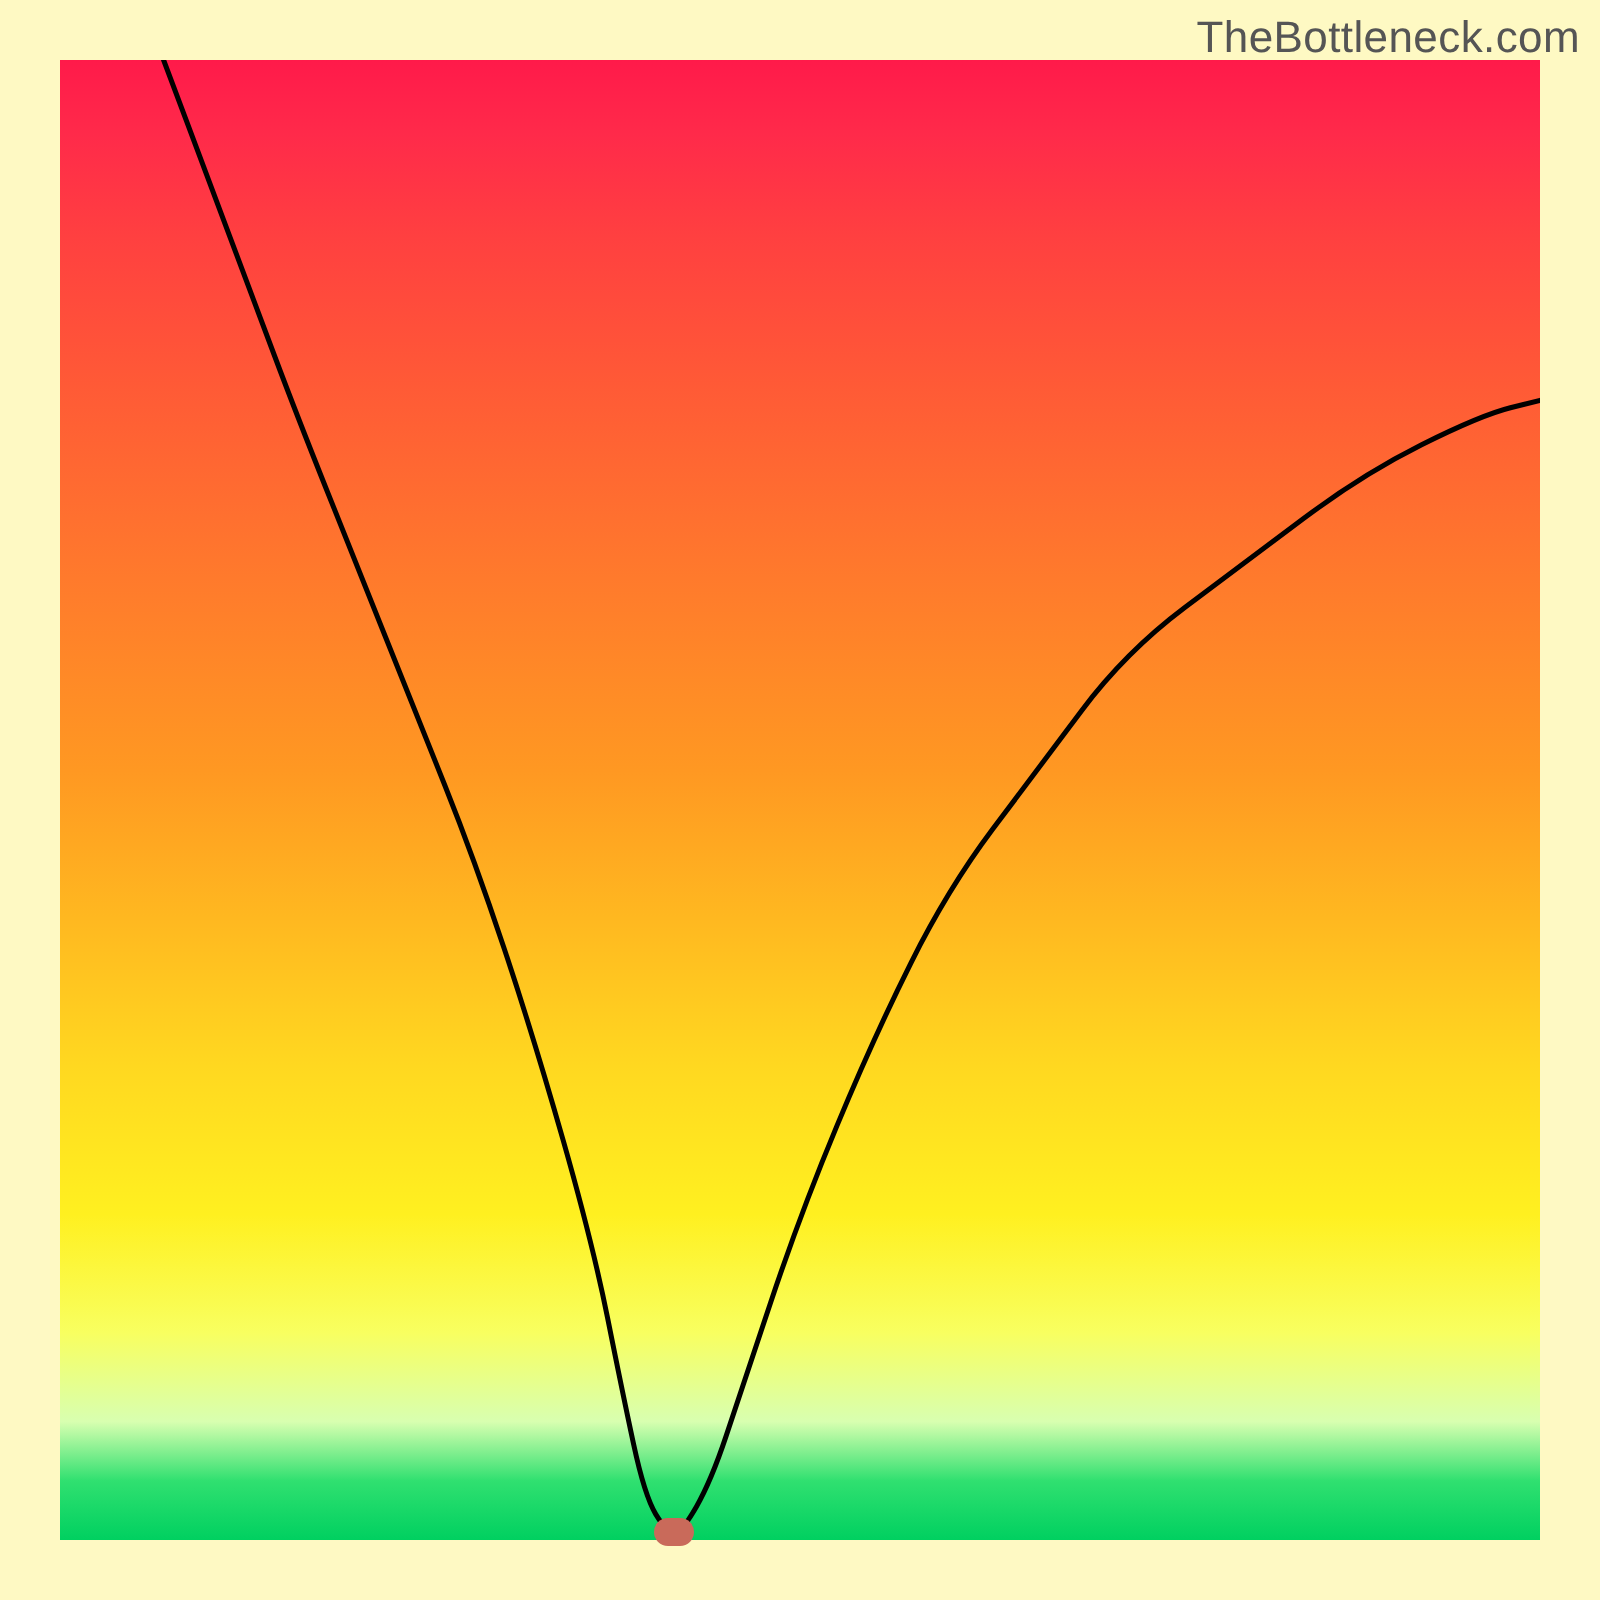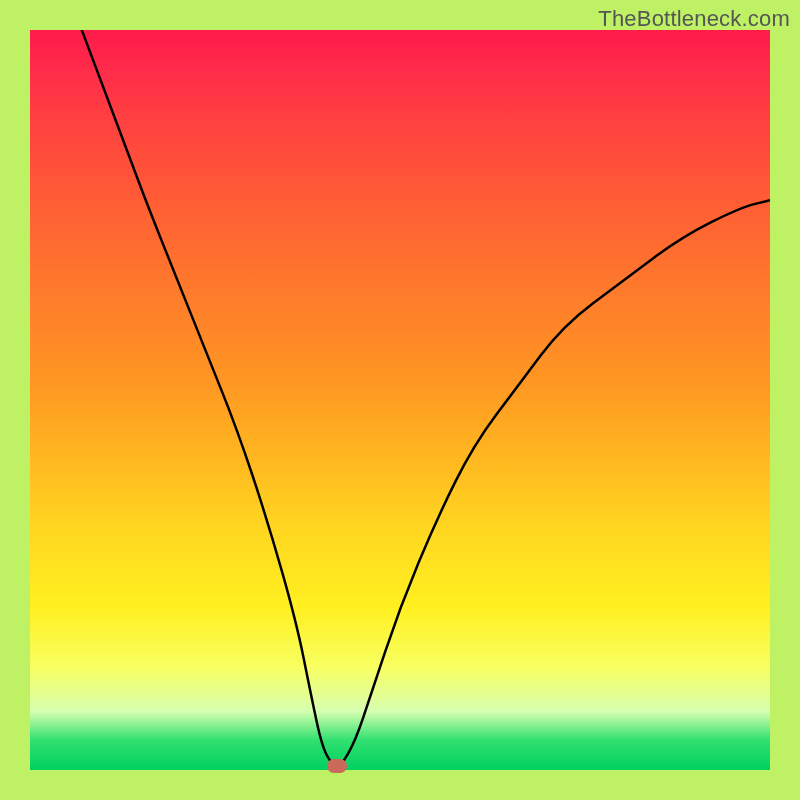--- a/index.html
+++ b/index.html
@@ -1,21 +1,21 @@
 <!DOCTYPE html>
 <html><head>
 <meta charset="utf-8">
 <style>
   * { margin: 0; padding: 0; box-sizing: border-box; }
   html, body { width: 800px; height: 800px; overflow: hidden; background: #000; }
   .chart-container {
     position: relative;
     width: 800px;
     height: 800px;
-    background: #bef264;
+    background: #fef9c3;
   }
   .plot-area {
     position: absolute;
     left: 30px;
     top: 30px;
     width: 740px;
     height: 740px;
     background: linear-gradient(to bottom,
       #ff1a4a 0%,
       #ff2a4a 5%,

